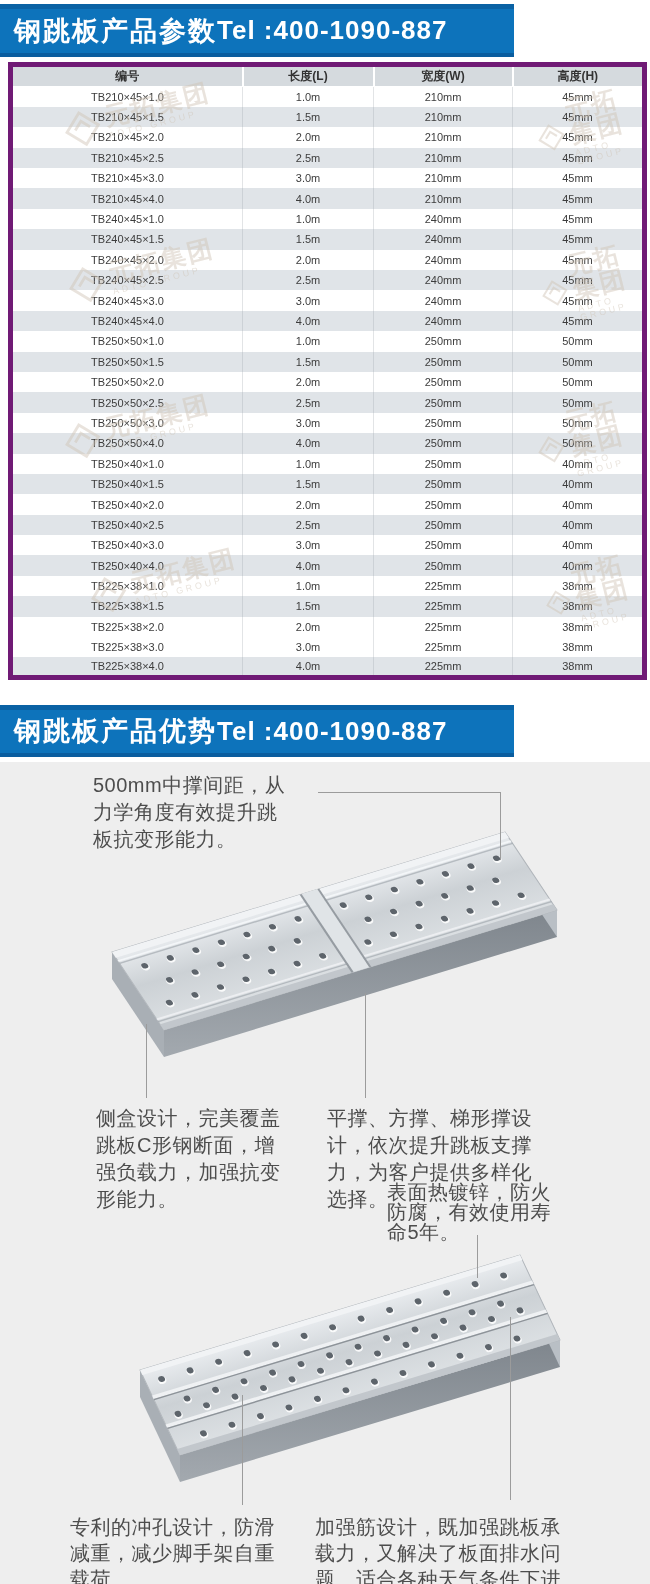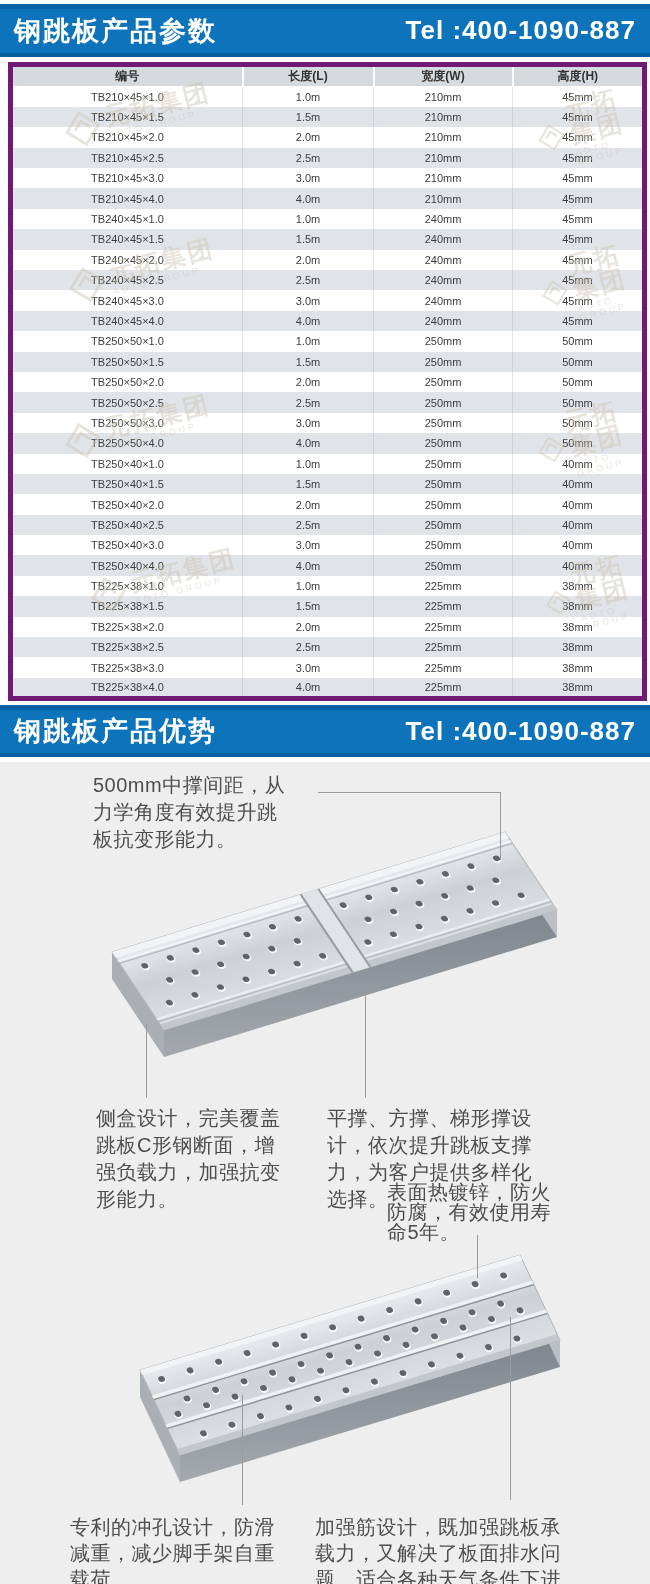--- a/index.html
+++ b/index.html
@@ -1,21 +1,21 @@
 <!DOCTYPE html>
 <html><head>
 <meta charset="utf-8">
 <style>
   html,body{margin:0;padding:0;background:#fff;}
   #page{position:relative;width:650px;height:1584px;background:#ffffff;overflow:hidden;
         font-family:"Liberation Sans","DejaVu Sans",sans-serif;}
 
   
-  .bar{position:absolute;left:0;width:650px;background:#0d73bb;display:flex;align-items:center;
-       justify-content:space-between;padding:0 14px;box-sizing:border-box;
+  .bar{position:absolute;left:0;width:514px;background:#0d73bb;display:flex;align-items:center;
+       padding:0 14px;box-sizing:border-box;
        box-shadow:inset 0 5px 0 rgba(0,20,60,0.18), inset 0 -4px 0 rgba(0,20,60,0.22);}
   #bar1{top:4px;height:53px;}
   #bar2{top:705px;height:52px;}
   .bar-title{color:#ffffff;font-size:27px;font-weight:bold;letter-spacing:2px;}
   .bar-tel{color:#ffffff;font-size:26px;font-weight:bold;letter-spacing:1px;}
 
   
   #spec-table{position:absolute;left:8px;top:62px;width:634px;border-collapse:collapse;
               table-layout:fixed;border:5px solid #701a75;background:#fff;}
   #spec-table thead tr{height:22px;}
@@ -222,26 +222,20 @@
         </tr>
         <tr class="alt">
           <td>TB225×38×1.5</td>
           <td>1.5m</td>
           <td>225mm</td>
           <td>38mm</td>
         </tr>
         <tr>
           <td>TB225×38×2.0</td>
           <td>2.0m</td>
-          <td>225mm</td>
-          <td>38mm</td>
-        </tr>
-        <tr class="alt">
-          <td>TB225×38×2.5</td>
-          <td>2.5m</td>
           <td>225mm</td>
           <td>38mm</td>
         </tr>
         <tr>
           <td>TB225×38×3.0</td>
           <td>3.0m</td>
           <td>225mm</td>
           <td>38mm</td>
         </tr>
         <tr class="alt">

